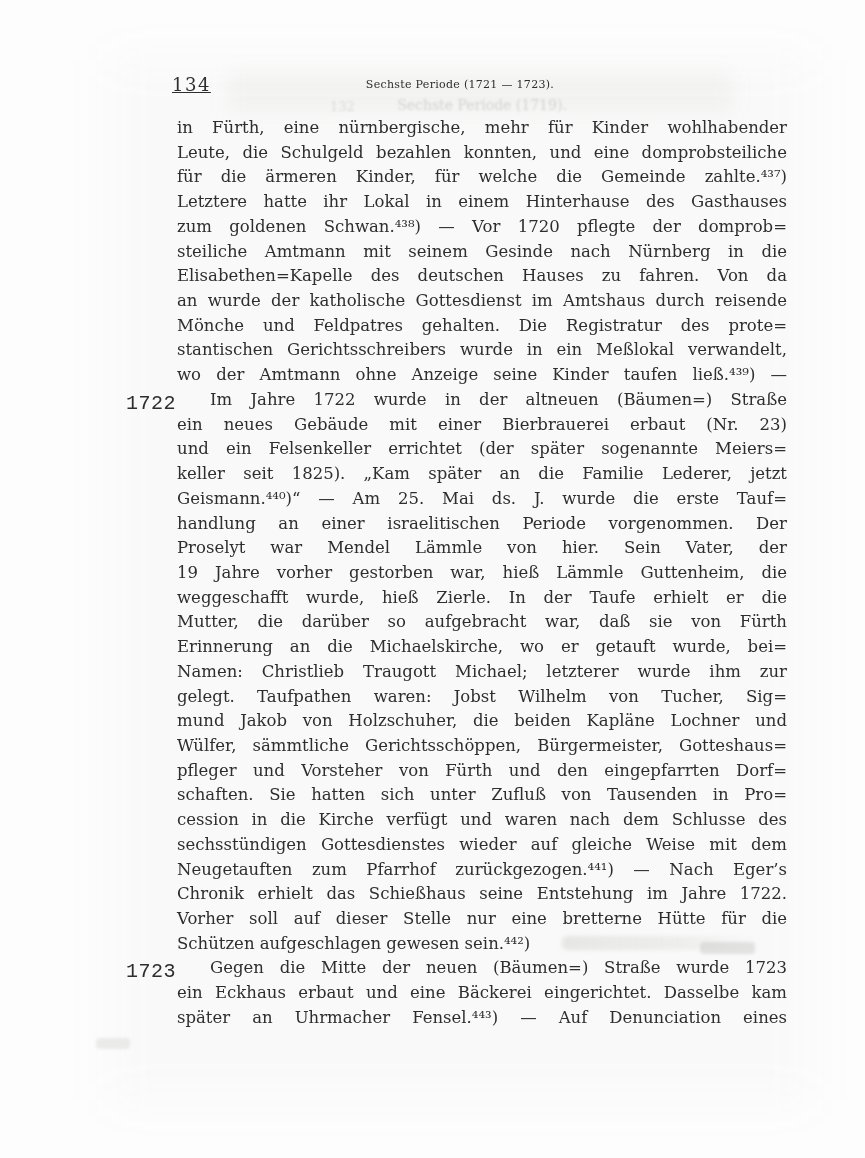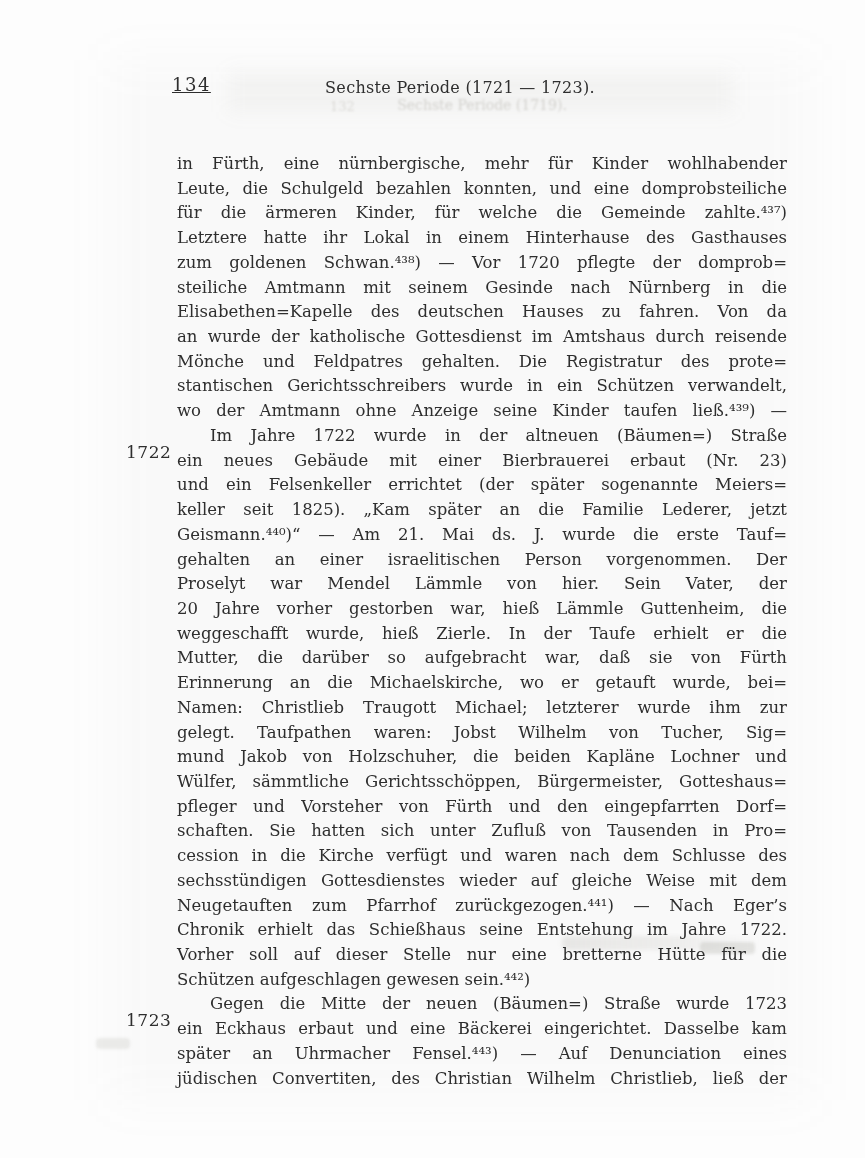--- a/index.html
+++ b/index.html
@@ -19,21 +19,21 @@
     position:absolute;left:228px;top:72px;width:505px;height:40px;
     background:rgba(130,128,122,0.06);filter:blur(10px);
     pointer-events:none;
   }
   .page-number{
     position:absolute;left:172px;top:74px;
     font-size:18px;letter-spacing:1.5px;text-decoration:underline;
   }
   .running-title{
     position:absolute;left:460px;top:78px;transform:translateX(-50%);
-    font-size:16px;white-space:nowrap;letter-spacing:0.3px;
+    font-size:11px;white-space:nowrap;letter-spacing:0.3px;
   }
   
   .bleed-title{
     position:absolute;left:482px;top:97px;transform:translateX(-50%);
     font-size:14px;color:#bdbbb5;opacity:.6;filter:blur(1.1px);white-space:nowrap;
   }
   .bleed-number{
     position:absolute;left:330px;top:99px;
     font-size:13px;color:#c6c4be;opacity:.55;filter:blur(1.1px);
   }
@@ -44,33 +44,33 @@
   }
   .bleed-smudge-2{
     position:absolute;left:700px;top:942px;width:55px;height:12px;border-radius:4px;
     background:rgba(150,148,140,.22);filter:blur(1.5px);
   }
   .bleed-smudge-3{
     position:absolute;left:96px;top:1038px;width:34px;height:11px;border-radius:4px;
     background:rgba(160,158,150,.18);filter:blur(1.5px);
   }
   .text-block{
-    position:absolute;left:177px;top:116px;width:610px;margin-top:36px;
+    position:absolute;left:177px;top:116px;width:610px;
   }
   .line{
     position:relative;height:24.72px;line-height:24.72px;
     font-size:16.5px;
     text-align:justify;text-align-last:justify;
     white-space:normal;
   }
   .line.nojust{text-align:center;text-align-last:left;}
   .line.indent{text-indent:33px;}
   .margin-year{
-    position:absolute;left:-51px;top:16px;text-indent:0;
-    font-size:17px;letter-spacing:0.5px;
+    position:absolute;left:-51px;top:4px;text-indent:0;
+    font-size:20px;letter-spacing:0.5px;font-family:Liberation Mono, monospace;
   }
 </style>
 </head>
 <body>
 
 <div class="page-tint"></div>
 <div class="header-shade"></div>
 
 <div class="bleed-title">Sechste Periode (1719).</div>
 <div class="bleed-number">132</div>
@@ -84,42 +84,41 @@
 <div class="text-block">
     <div class="line">in Fürth, eine nürnbergische, mehr für Kinder wohlhabender</div>
     <div class="line">Leute, die Schulgeld bezahlen konnten, und eine domprobsteiliche</div>
     <div class="line">für die ärmeren Kinder, für welche die Gemeinde zahlte.⁴³⁷)</div>
     <div class="line">Letztere hatte ihr Lokal in einem Hinterhause des Gasthauses</div>
     <div class="line">zum goldenen Schwan.⁴³⁸) — Vor 1720 pflegte der domprob=</div>
     <div class="line">steiliche Amtmann mit seinem Gesinde nach Nürnberg in die</div>
     <div class="line">Elisabethen=Kapelle des deutschen Hauses zu fahren.  Von da</div>
     <div class="line">an wurde der katholische Gottesdienst im Amtshaus durch reisende</div>
     <div class="line">Mönche und Feldpatres gehalten.  Die Registratur des prote=</div>
-    <div class="line">stantischen Gerichtsschreibers wurde in ein Schützen verwandelt,</div>
+    <div class="line">stantischen Gerichtsschreibers wurde in ein Meßlokal verwandelt,</div>
     <div class="line">wo der Amtmann ohne Anzeige seine Kinder taufen ließ.⁴³⁹) —</div>
     <div class="line indent"><span class="margin-year">1722</span>Im Jahre 1722 wurde in der altneuen (Bäumen=) Straße</div>
     <div class="line">ein neues Gebäude mit einer Bierbrauerei erbaut (Nr. 23)</div>
     <div class="line">und ein Felsenkeller errichtet (der später sogenannte Meiers=</div>
     <div class="line">keller seit 1825).  „Kam später an die Familie Lederer, jetzt</div>
-    <div class="line">Geismann.⁴⁴⁰)“ — Am 21. Mai ds. J. wurde die erste Tauf=</div>
-    <div class="line">gehalten an einer israelitischen Person vorgenommen.  Der</div>
+    <div class="line">Geismann.⁴⁴⁰)“ — Am 25. Mai ds. J. wurde die erste Tauf=</div>
+    <div class="line">handlung an einer israelitischen Periode vorgenommen.  Der</div>
     <div class="line">Proselyt war Mendel Lämmle von hier.  Sein Vater, der</div>
-    <div class="line">20 Jahre vorher gestorben war, hieß Lämmle Guttenheim, die</div>
+    <div class="line">19 Jahre vorher gestorben war, hieß Lämmle Guttenheim, die</div>
     <div class="line">weggeschafft wurde, hieß Zierle.  In der Taufe erhielt er die</div>
     <div class="line">Mutter, die darüber so aufgebracht war, daß sie von Fürth</div>
     <div class="line">Erinnerung an die Michaelskirche, wo er getauft wurde, bei=</div>
     <div class="line">Namen: Christlieb Traugott Michael; letzterer wurde ihm zur</div>
     <div class="line">gelegt.  Taufpathen waren: Jobst Wilhelm von Tucher, Sig=</div>
     <div class="line">mund Jakob von Holzschuher, die beiden Kapläne Lochner und</div>
     <div class="line">Wülfer, sämmtliche Gerichtsschöppen, Bürgermeister, Gotteshaus=</div>
     <div class="line">pfleger und Vorsteher von Fürth und den eingepfarrten Dorf=</div>
     <div class="line">schaften.  Sie hatten sich unter Zufluß von Tausenden in Pro=</div>
     <div class="line">cession in die Kirche verfügt und waren nach dem Schlusse des</div>
     <div class="line">sechsstündigen Gottesdienstes wieder auf gleiche Weise mit dem</div>
     <div class="line">Neugetauften zum Pfarrhof zurückgezogen.⁴⁴¹) — Nach Eger’s</div>
     <div class="line">Chronik erhielt das Schießhaus seine Entstehung im Jahre 1722.</div>
     <div class="line">Vorher soll auf dieser Stelle nur eine bretterne Hütte für die</div>
     <div class="line nojust">Schützen aufgeschlagen gewesen sein.⁴⁴²)</div>
     <div class="line indent"><span class="margin-year">1723</span>Gegen die Mitte der neuen (Bäumen=) Straße wurde 1723</div>
     <div class="line">ein Eckhaus erbaut und eine Bäckerei eingerichtet.  Dasselbe kam</div>
     <div class="line">später an Uhrmacher Fensel.⁴⁴³) — Auf Denunciation eines</div>
-    <div class="line">jüdischen Convertiten, des Christian Wilhelm Christlieb, ließ der</div>
   </div>
 
 </body></html>

